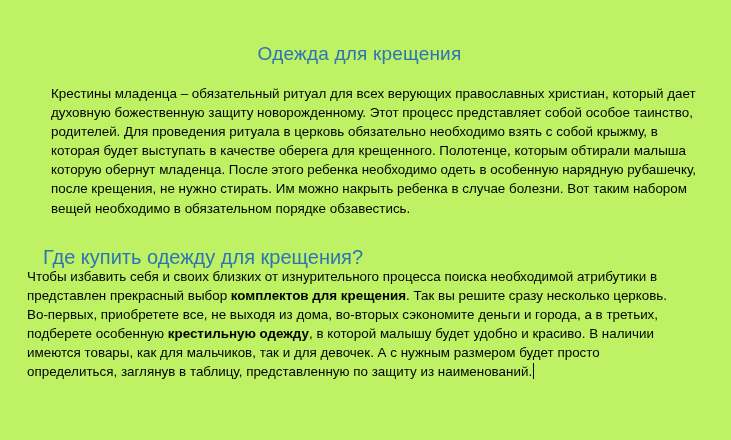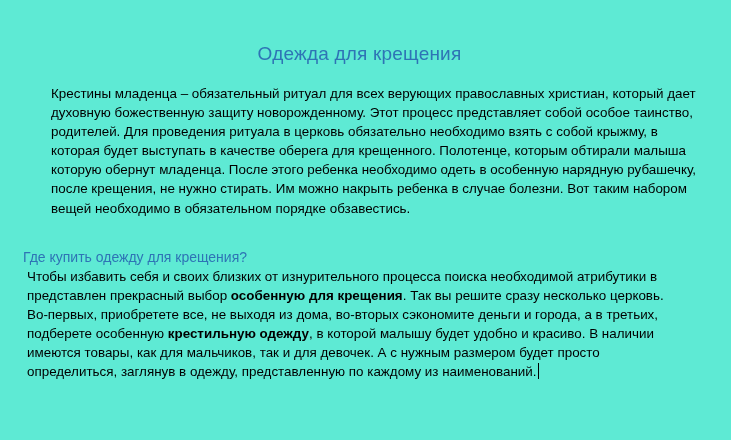--- a/index.html
+++ b/index.html
@@ -13,21 +13,21 @@
       overflow: hidden;
       position: relative;
       font-family: "Liberation Sans", "DejaVu Sans", sans-serif;
       color: #000000;
     }
     .page {
       position: absolute;
       left: 0; top: 0;
       width: 731px;
       height: 440px;
-      background: #5eead4;
+      background: #bef264;
     }
     .doc-title {
       position: absolute;
       left: 0;
       top: 41px;
       width: 719px;
       text-align: center;
       font-size: 19px;
       color: #2e74b5;
       letter-spacing: 0.2px;
@@ -41,23 +41,23 @@
       line-height: 19.1px;
       color: #000000;
     }
     .paragraph .line {
       display: block;
       white-space: nowrap;
     }
     .p1 { top: 84px; margin-left: 24px; }
     .subheading {
       position: absolute;
-      left: 23px;
+      left: 43px;
       top: 247px;
-      font-size: 14px;
+      font-size: 20px;
       color: #2e74b5;
       line-height: 20px;
       white-space: nowrap;
     }
     .p2 { top: 267px; }
     b { font-weight: bold; }
     .cursor {
       display: inline-block;
       width: 1px;
       height: 16px;
@@ -80,20 +80,20 @@
     <span class="line">которая будет выступать в качестве оберега для крещенного. Полотенце, которым обтирали малыша</span>
     <span class="line">которую обернут младенца. После этого ребенка необходимо одеть в особенную нарядную рубашечку,</span>
     <span class="line">после крещения, не нужно стирать. Им можно накрыть ребенка в случае болезни. Вот таким набором</span>
     <span class="line">вещей необходимо в обязательном порядке обзавестись.</span>
   </div>
 
   <div class="subheading">Где купить одежду для крещения?</div>
 
   <div class="paragraph p2">
     <span class="line">Чтобы избавить себя и своих близких от изнурительного процесса поиска необходимой атрибутики в</span>
-    <span class="line"><span>представлен прекрасный выбор </span><b>особенную для крещения</b><span>. Так вы решите сразу несколько церковь.</span></span>
+    <span class="line"><span>представлен прекрасный выбор </span><b>комплектов для крещения</b><span>. Так вы решите сразу несколько церковь.</span></span>
     <span class="line">Во-первых, приобретете все, не выходя из дома, во-вторых сэкономите деньги и города, а в третьих,</span>
     <span class="line"><span>подберете особенную </span><b>крестильную одежду</b><span>, в которой малышу будет удобно и красиво. В наличии</span></span>
     <span class="line">имеются товары, как для мальчиков, так и для девочек. А с нужным размером будет просто</span>
-    <span class="line"><span>определиться, заглянув в одежду, представленную по каждому из наименований.</span><span class="cursor"></span></span>
+    <span class="line"><span>определиться, заглянув в таблицу, представленную по защиту из наименований.</span><span class="cursor"></span></span>
   </div>
 
 </div>
 
 </body></html>

